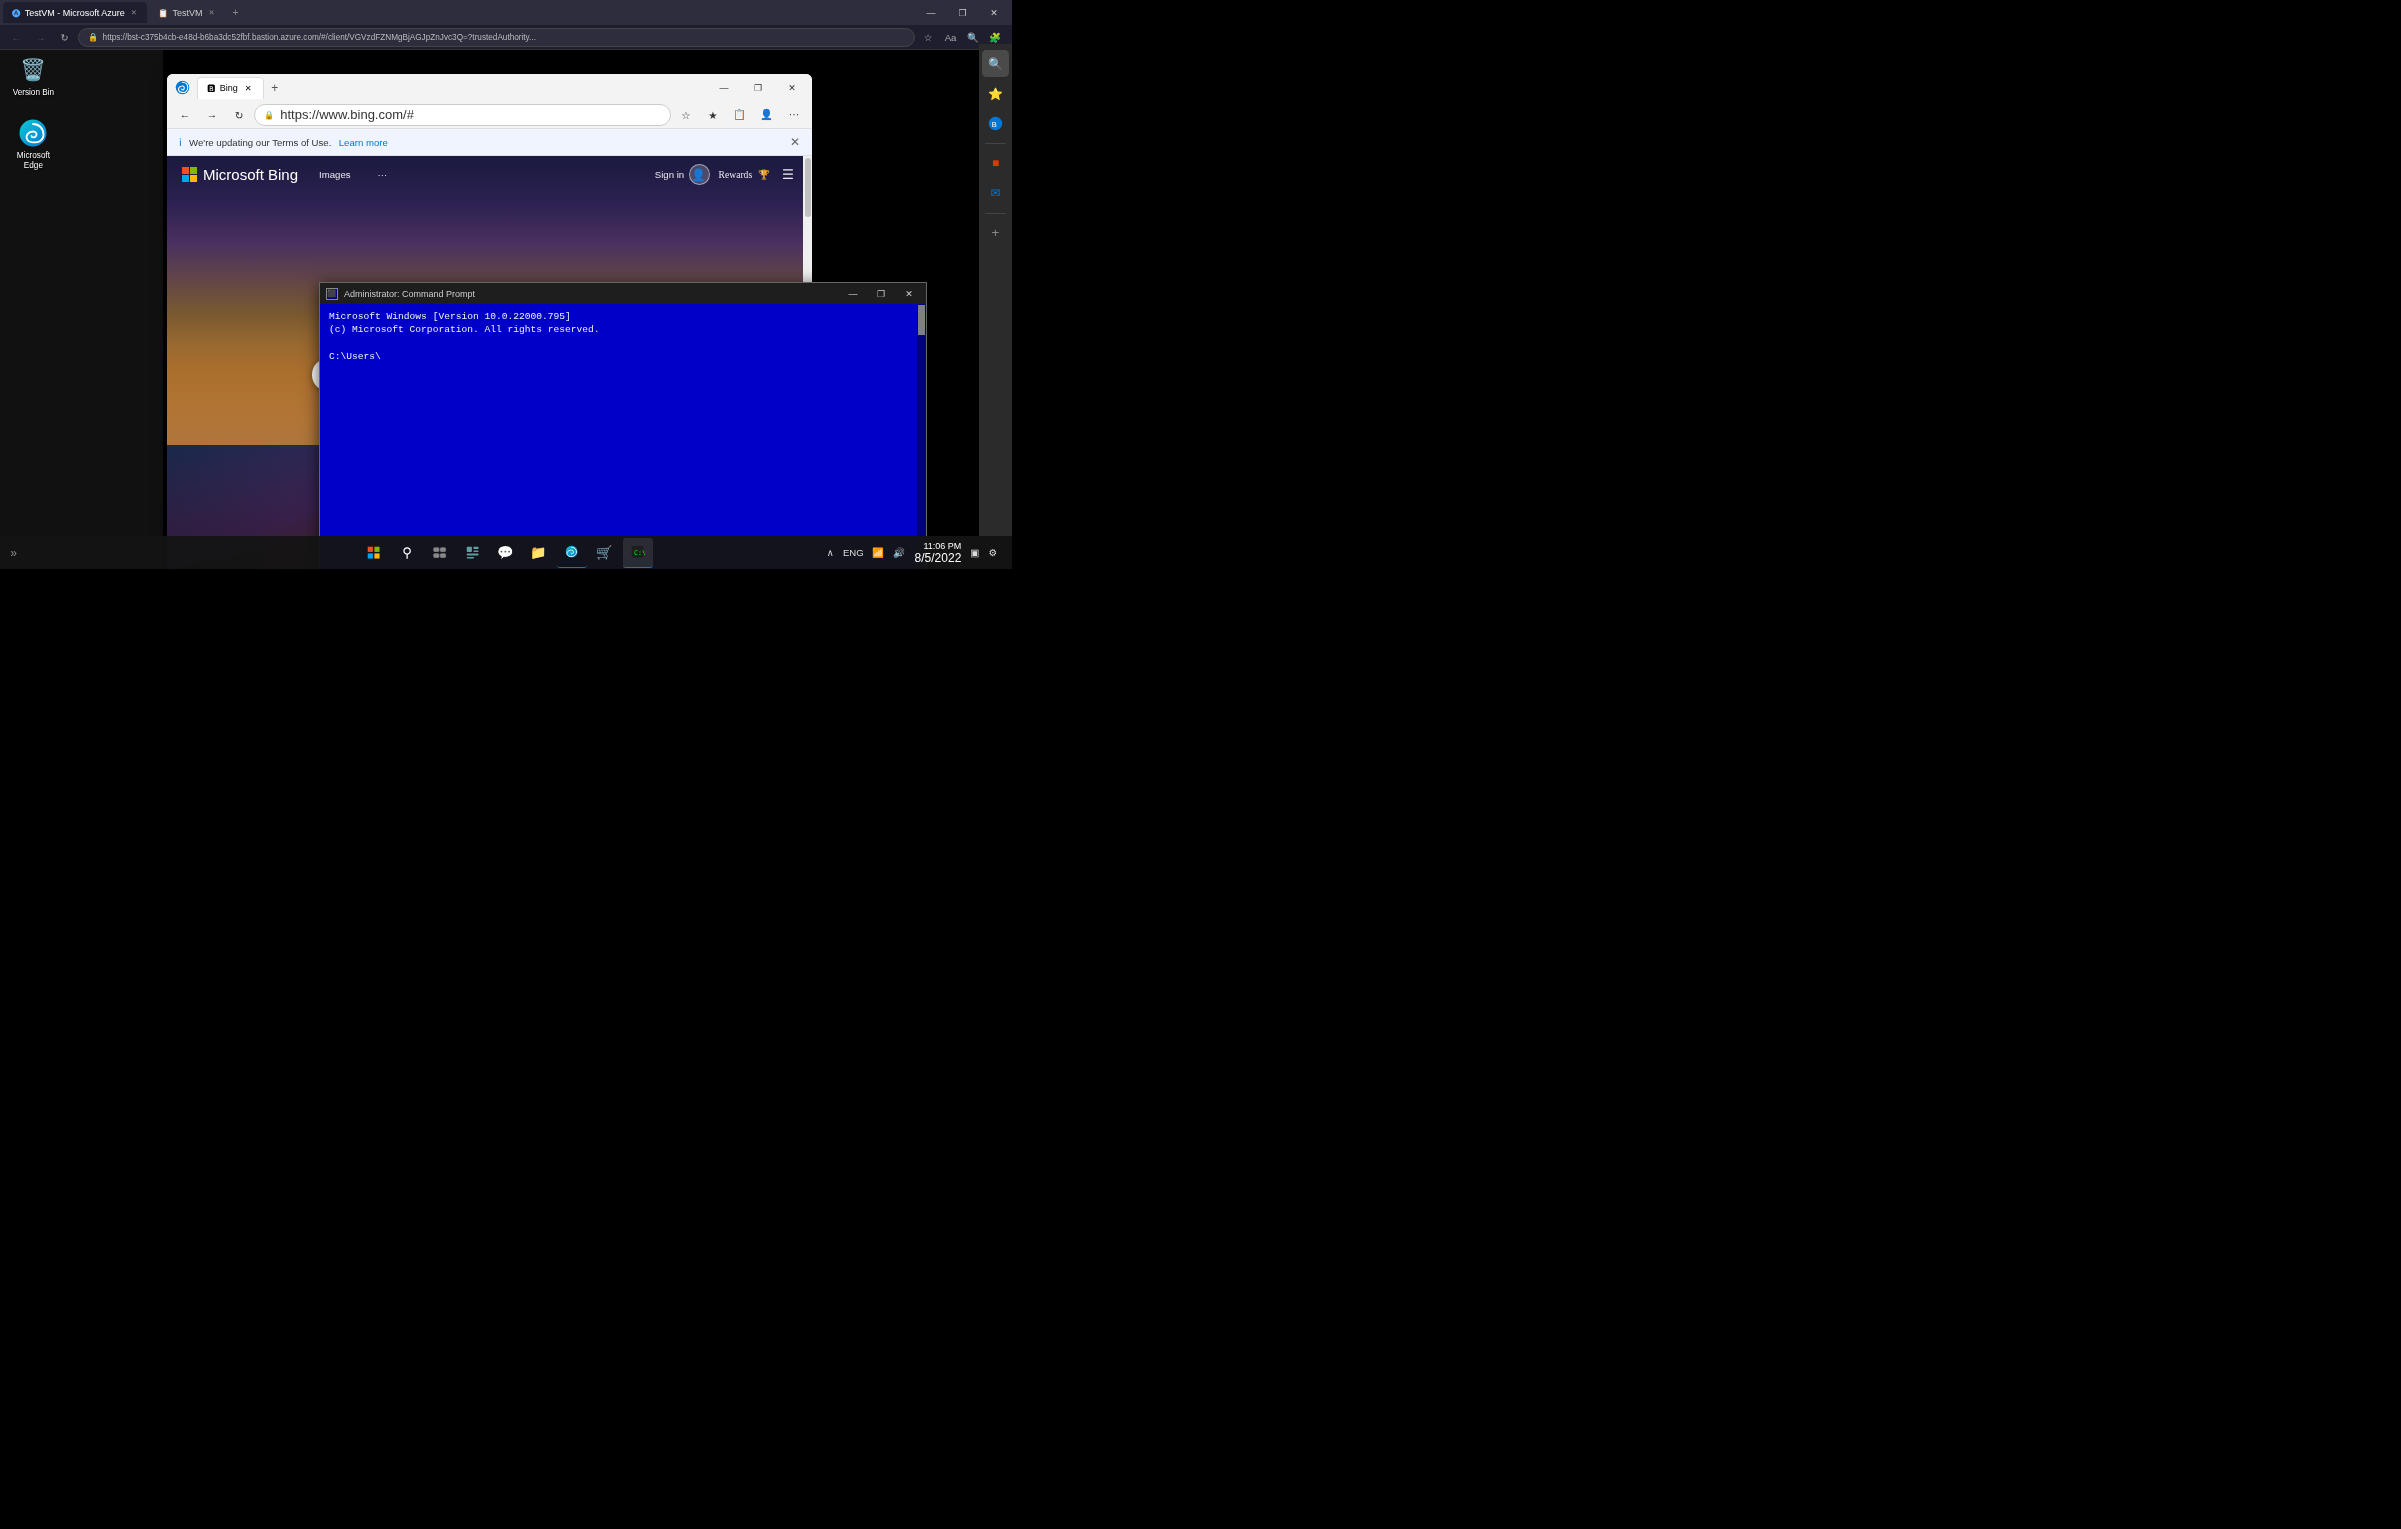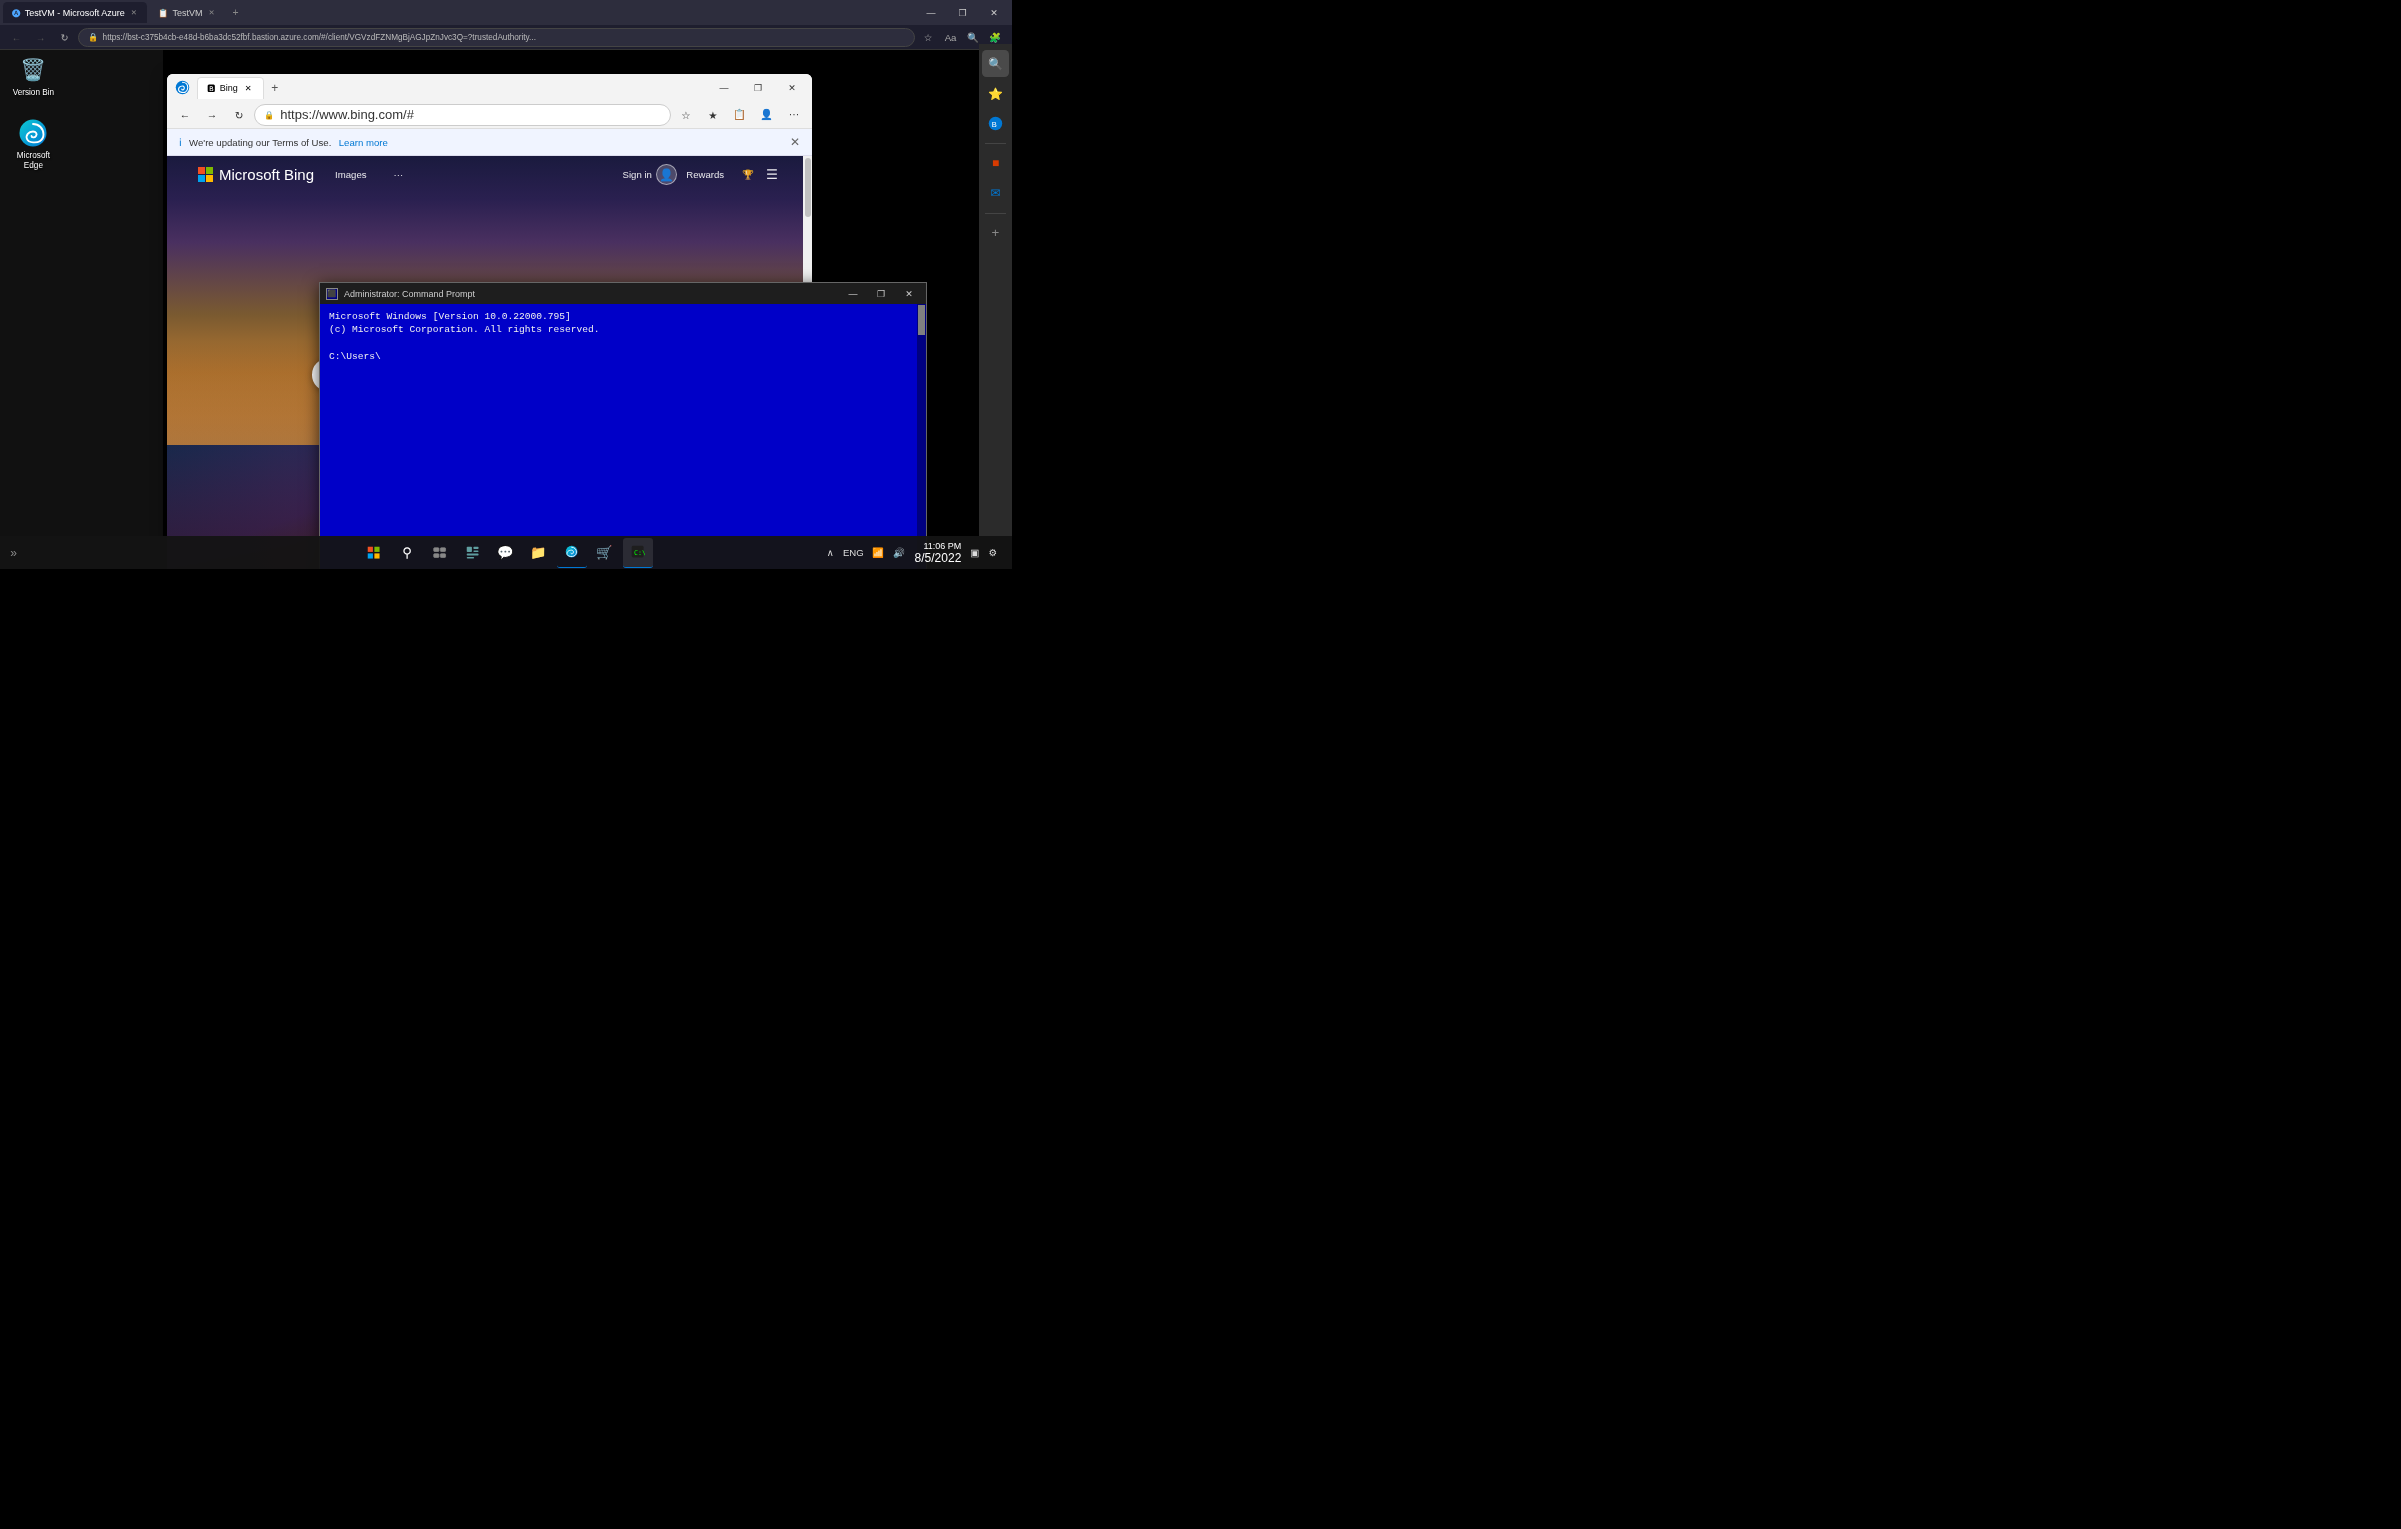--- a/index.html
+++ b/index.html
@@ -255,21 +255,21 @@
 
     
     #bing-header {
       position: absolute;
       top: 0;
       left: 0;
       right: 0;
       height: 37px;
       display: flex;
       align-items: center;
-      padding: 0 31px;
+      padding: 0 15px;
       gap: 15px;
       z-index: 5;
     }
     #bing-logo {
       display: flex;
       align-items: center;
       gap: 6px;
       font-size: 15px;
       font-weight: 300;
       color: #fff;
@@ -302,24 +302,25 @@
       display: flex;
       align-items: center;
       gap: 4.4px;
       color: rgba(255,255,255,0.9);
       font-size: 9.6px;
       cursor: pointer;
     }
     .rewards-btn {
       display: flex;
       align-items: center;
-      gap: 18px;
+      gap: 6px;
       color: rgba(255,255,255,0.9);
       font-size: 9.6px;
       cursor: pointer;
+      font-family: Liberation Serif, serif;
     }
     .avatar-circle {
       width: 21px;
       height: 21px;
       border-radius: 50%;
       background: rgba(255,255,255,0.2);
       border: 0.7px solid rgba(255,255,255,0.5);
       display: flex;
       align-items: center;
       justify-content: center;

